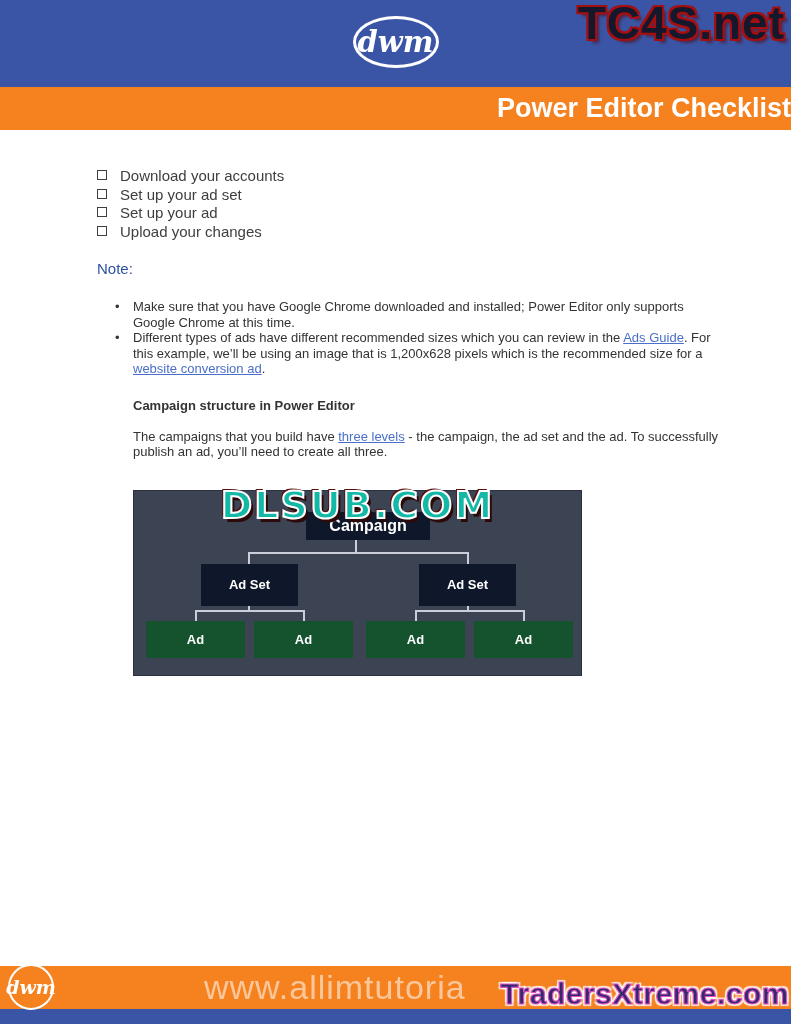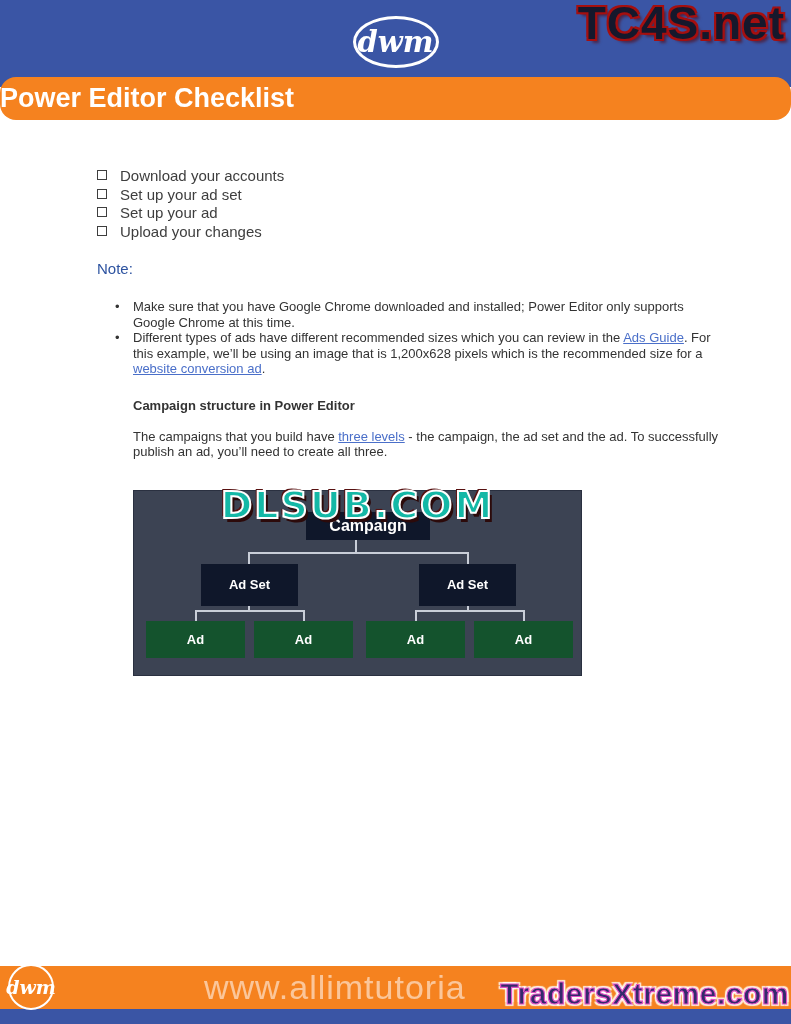--- a/index.html
+++ b/index.html
@@ -19,22 +19,22 @@
   }
   .logo-text { font-family:"DejaVu Serif", serif; font-style:italic; font-weight:bold; font-size:29px; color:#fff; }
   .tc4s {
     position:absolute; top:-4px; right:6px; white-space:nowrap;
     font-size:46px; font-weight:bold; letter-spacing:1px; color:#15182c;
     text-shadow:-2px -2px 0 #a50f0f, 2px -2px 0 #a50f0f, -2px 2px 0 #a50f0f, 2px 2px 0 #a50f0f, 4px 4px 3px rgba(90,0,0,.55);
   }
 
   
   .banner {
-    position:absolute; top:77px; left:0; width:100%; height:43px; background:#f5821f;
-    display:flex; align-items:center; justify-content:flex-start;border-radius:16px;
+    position:absolute; top:87px; left:0; width:100%; height:43px; background:#f5821f;
+    display:flex; align-items:center; justify-content:flex-end;
   }
   .banner-title { color:#fff; font-size:27px; font-weight:bold; }
 
   
   .content { position:absolute; top:130px; left:0; width:100%; }
 
   .checklist { margin:37px 0 0 97px; font-size:15px; line-height:18.5px; color:#3e3e3e; }
   .check-row { display:flex; }
   .checkbox { flex:0 0 auto; width:10px; height:10px; border:1.5px solid #3e3e3e; margin:3px 13px 0 0; background:#fff; }
 

